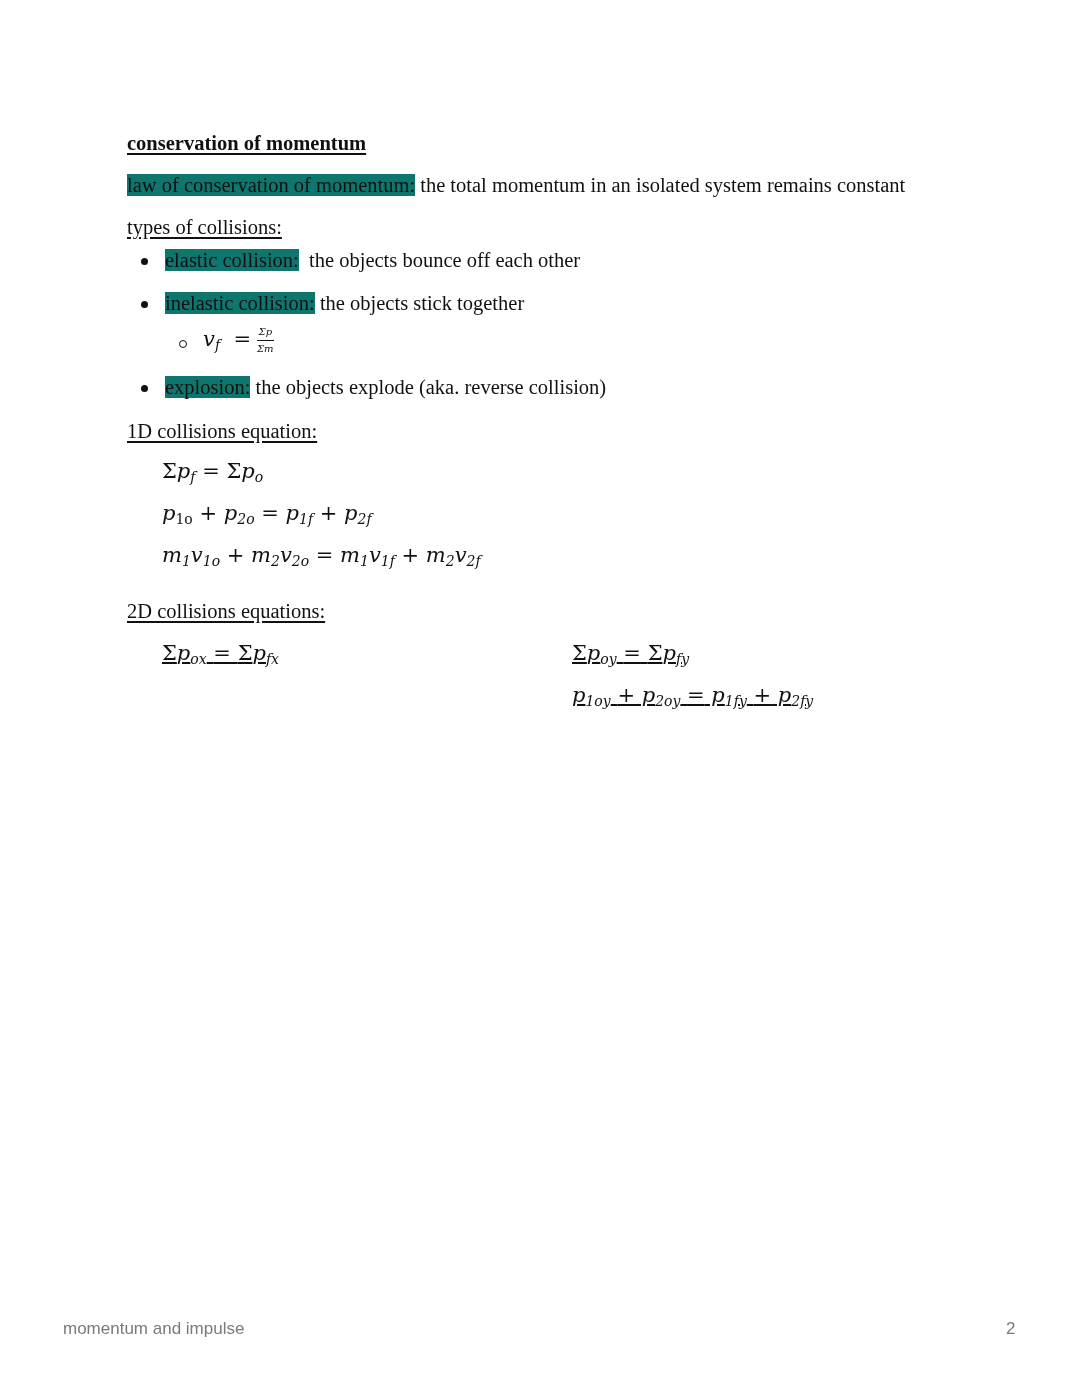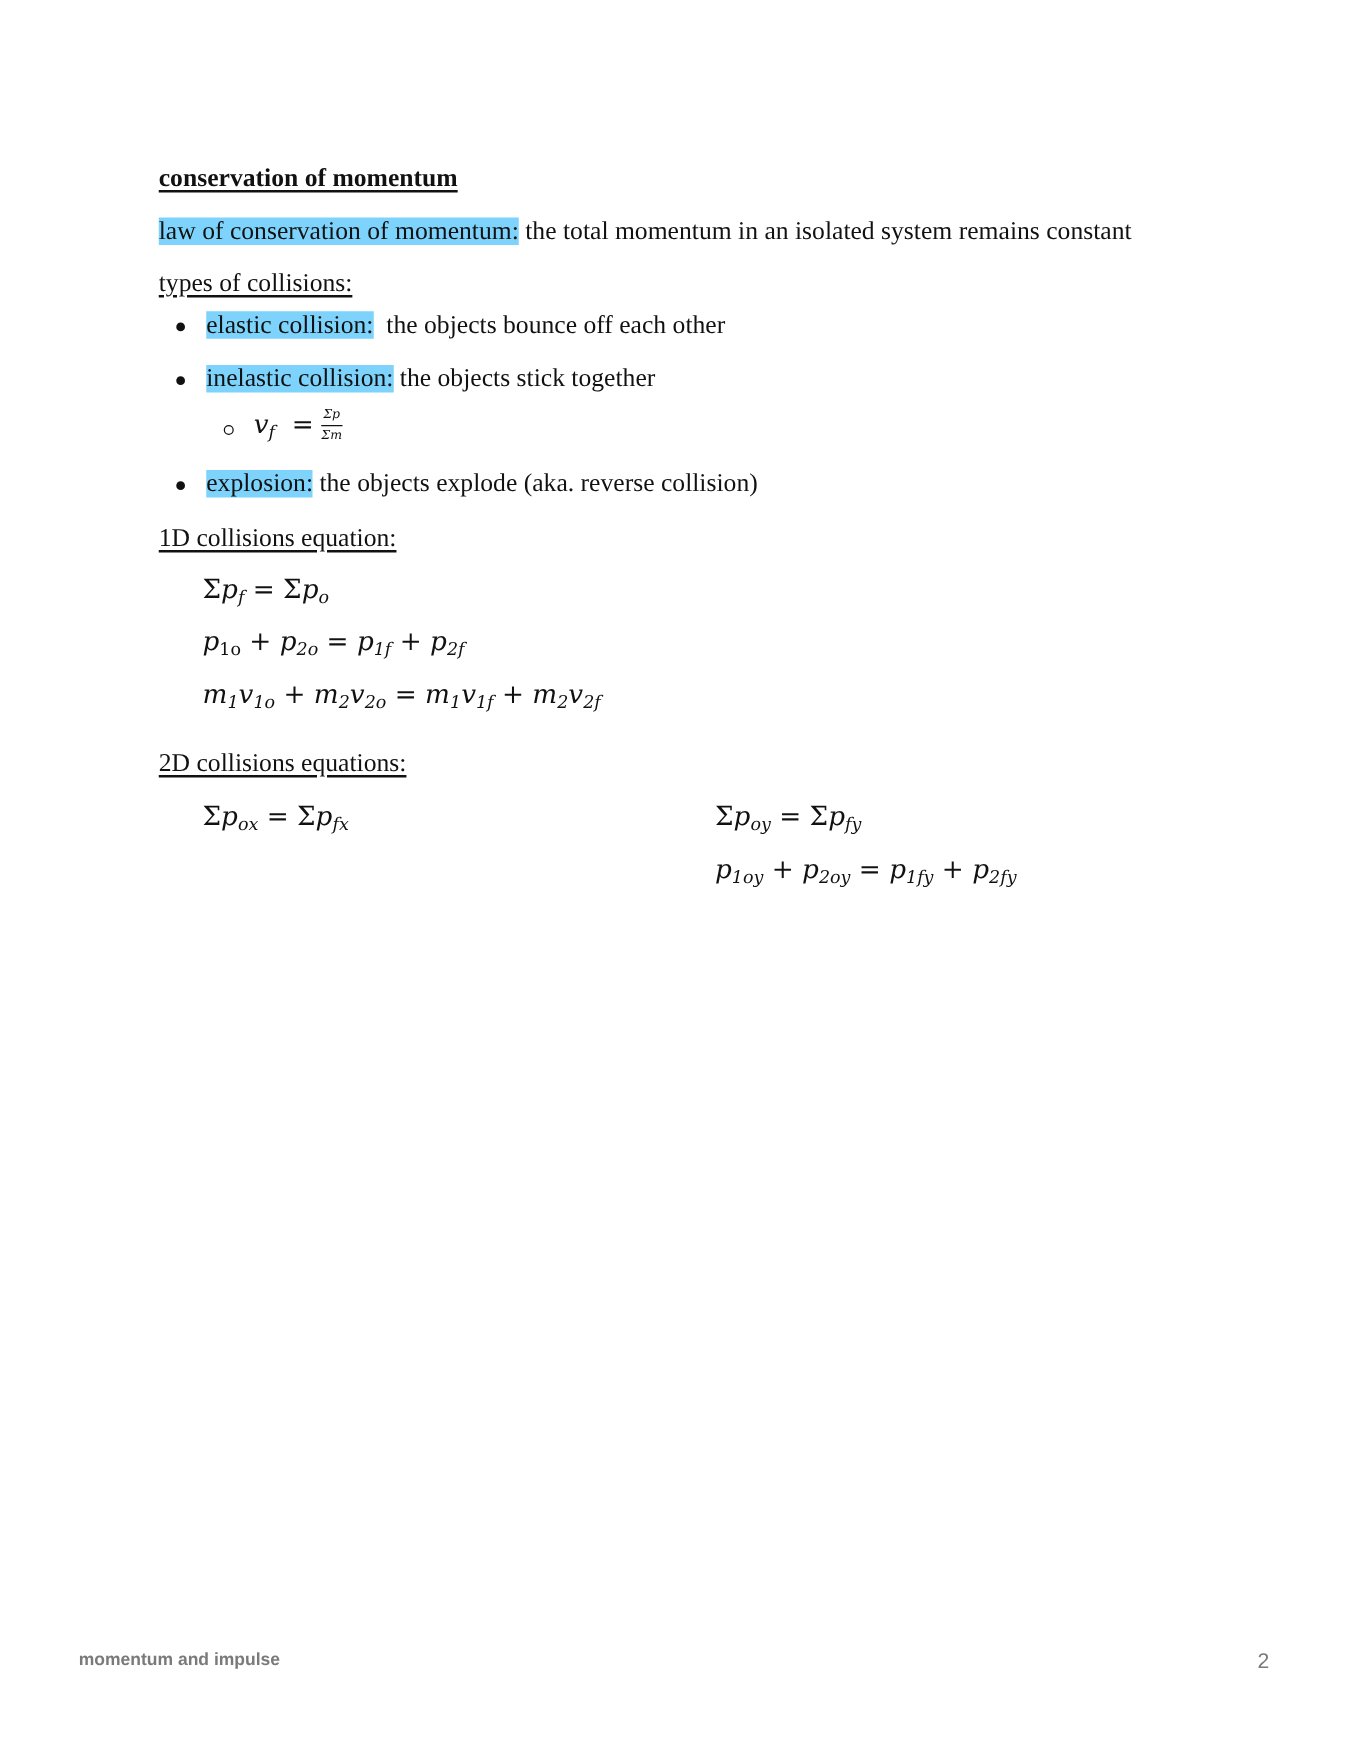--- a/index.html
+++ b/index.html
@@ -1,37 +1,37 @@
 <!DOCTYPE html>
 <html><head>
 <meta charset="utf-8">
 <style>
   html, body { margin:0; padding:0; background:#ffffff; }
   body { width:1080px; height:1397px; position:relative; font-family:"Liberation Serif", serif; color:#111; }
   .page { position:absolute; left:127px; top:128px; width:820px; font-size:20.5px; }
   .title { font-weight:bold; text-decoration:underline; text-underline-offset:3px; margin:0; height:30px; line-height:30px; }
   .para { margin:0; line-height:30px; }
-  .hl { background:#7dd3fc; }
+  .hl { background:#0f766e; }
   .uline { text-decoration:underline; text-underline-offset:3px; }
   ul.bullets { list-style:none; margin:0; padding:0; }
   ul.bullets li { position:relative; padding-left:38px; line-height:30px; }
   ul.bullets li .dot { position:absolute; left:14px; top:13px; width:7px; height:7px; border-radius:50%; background:#111; }
   .sub { position:relative; padding-left:76px; height:44px; }
   .sub .circ { position:absolute; left:52px; top:16px; width:6px; height:6px; border-radius:50%; border:1.3px solid #111; }
   .math { font-family:"DejaVu Serif", serif; font-style:italic; font-size:21px; }
   .math .up { font-style:normal; }
   .math sub { font-size:14px; vertical-align:-4px; line-height:0; }
   .frac { display:inline-block; vertical-align:middle; text-align:center; font-size:10px; margin-left:6px; }
   .frac .num { display:block; border-bottom:1px solid #111; padding:0 1px; line-height:16px; }
   .frac .den { display:block; line-height:16px; }
   .eq { height:42px; line-height:42px;margin-left:35px; }
   .cols { display:flex; }
   .col { width:434px; }
   .col .eq-wrap { line-height:34px; padding-top:4px; }
-  .footer-left { position:absolute; left:63px; top:1319px; font-family:"Liberation Sans", sans-serif; font-size:14px; color:#7a7a7a;font-weight:bold; }
+  .footer-left { position:absolute; left:63px; top:1319px; font-family:"Liberation Sans", sans-serif; font-size:17px; color:#7a7a7a; }
   .footer-right { position:absolute; left:1006px; top:1319px; font-family:"Liberation Sans", sans-serif; font-size:17px; color:#7a7a7a; }
 </style>
 </head>
 <body>
 
 <div class="page">
   <p class="title">conservation of momentum</p>
 
   <p class="para" style="margin-top:12px;"><span class="hl">law of conservation of momentum:</span><span> the total momentum in an isolated system remains constant</span></p>
 
@@ -59,21 +59,21 @@
   <p class="para uline" style="margin-top:14px; display:inline-block;">1D collisions equation:</p>
 
   <div style="margin-top:4px;">
     <div class="eq math"><span class="up">Σ</span>p<sub>f</sub> <span class="up">=</span> <span class="up">Σ</span>p<sub>o</sub></div>
     <div class="eq math">p<sub class="up">1o</sub> <span class="up">+</span> p<sub>2o</sub> <span class="up">=</span> p<sub>1f</sub> <span class="up">+</span> p<sub>2f</sub></div>
     <div class="eq math">m<sub>1</sub>v<sub>1o</sub> <span class="up">+</span> m<sub>2</sub>v<sub>2o</sub> <span class="up">=</span> m<sub>1</sub>v<sub>1f</sub> <span class="up">+</span> m<sub>2</sub>v<sub>2f</sub></div>
   </div>
 
   <p class="para uline" style="margin-top:20px; display:inline-block;">2D collisions equations:</p>
 
-  <div class="cols" style="margin-top:6px;">
+  <div class="cols" style="margin-top:6px;text-decoration:underline;">
     <div class="col">
       <div class="eq math"><span class="up">Σ</span>p<sub>ox</sub> <span class="up">=</span> <span class="up">Σ</span>p<sub>fx</sub></div>
     </div>
     <div class="col">
       <div class="eq math"><span class="up">Σ</span>p<sub>oy</sub> <span class="up">=</span> <span class="up">Σ</span>p<sub>fy</sub></div>
       <div class="eq math">p<sub>1oy</sub> <span class="up">+</span> p<sub>2oy</sub> <span class="up">=</span> p<sub>1fy</sub> <span class="up">+</span> p<sub>2fy</sub></div>
     </div>
   </div>
 </div>
 

